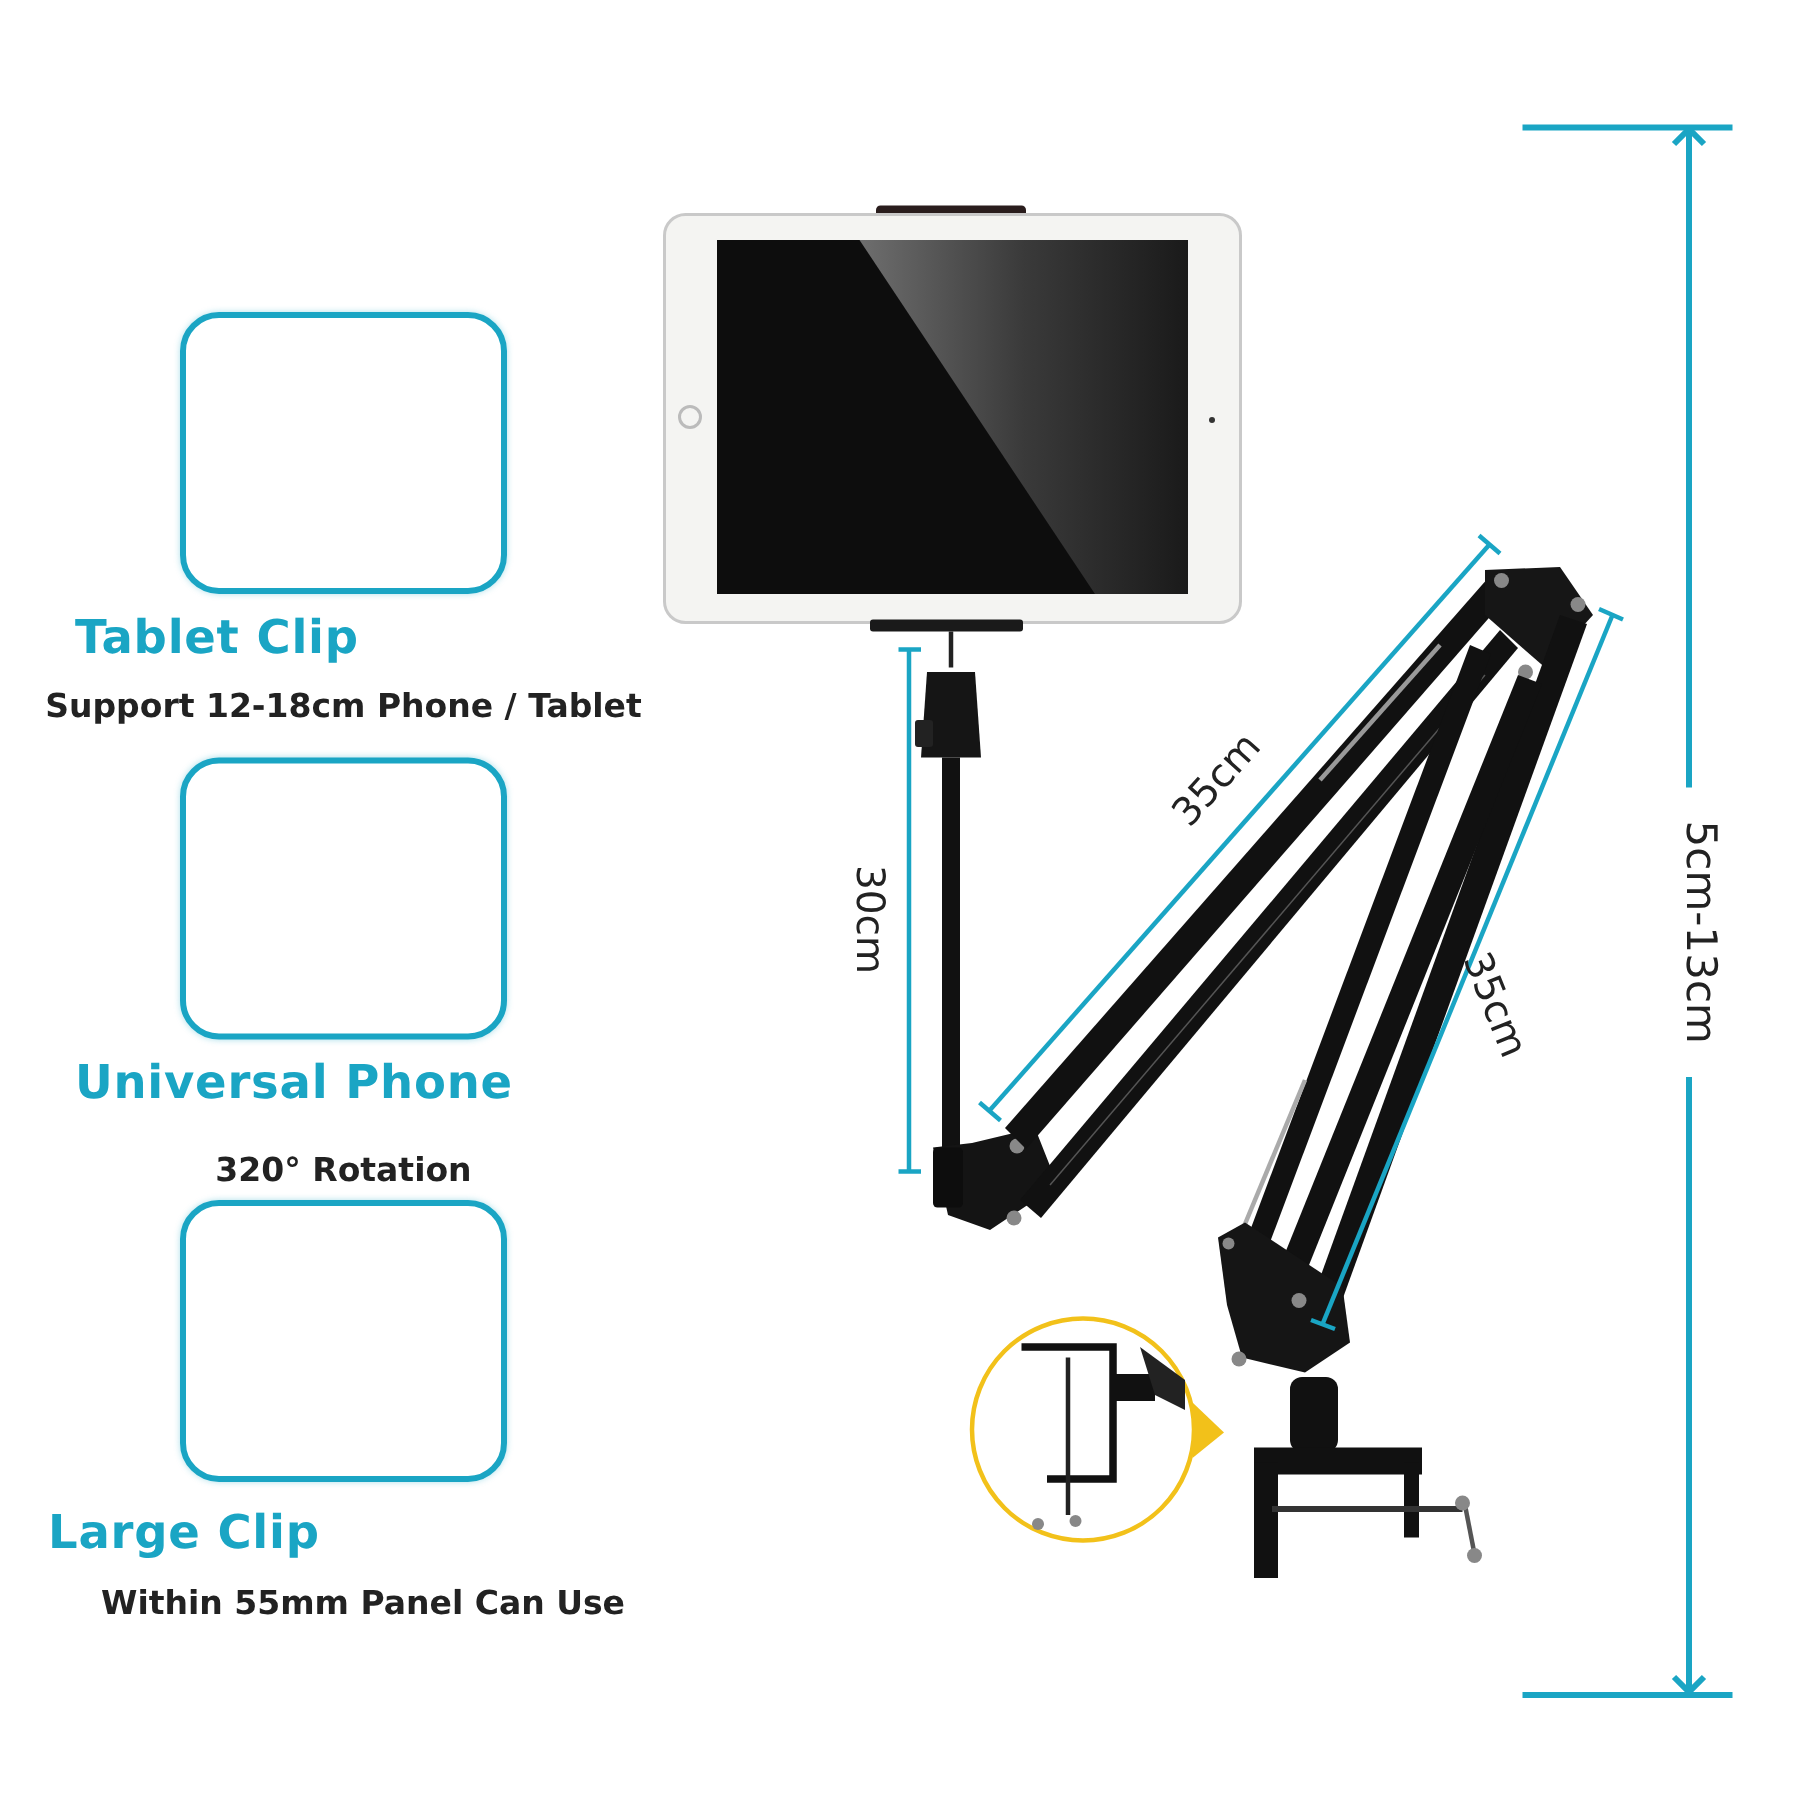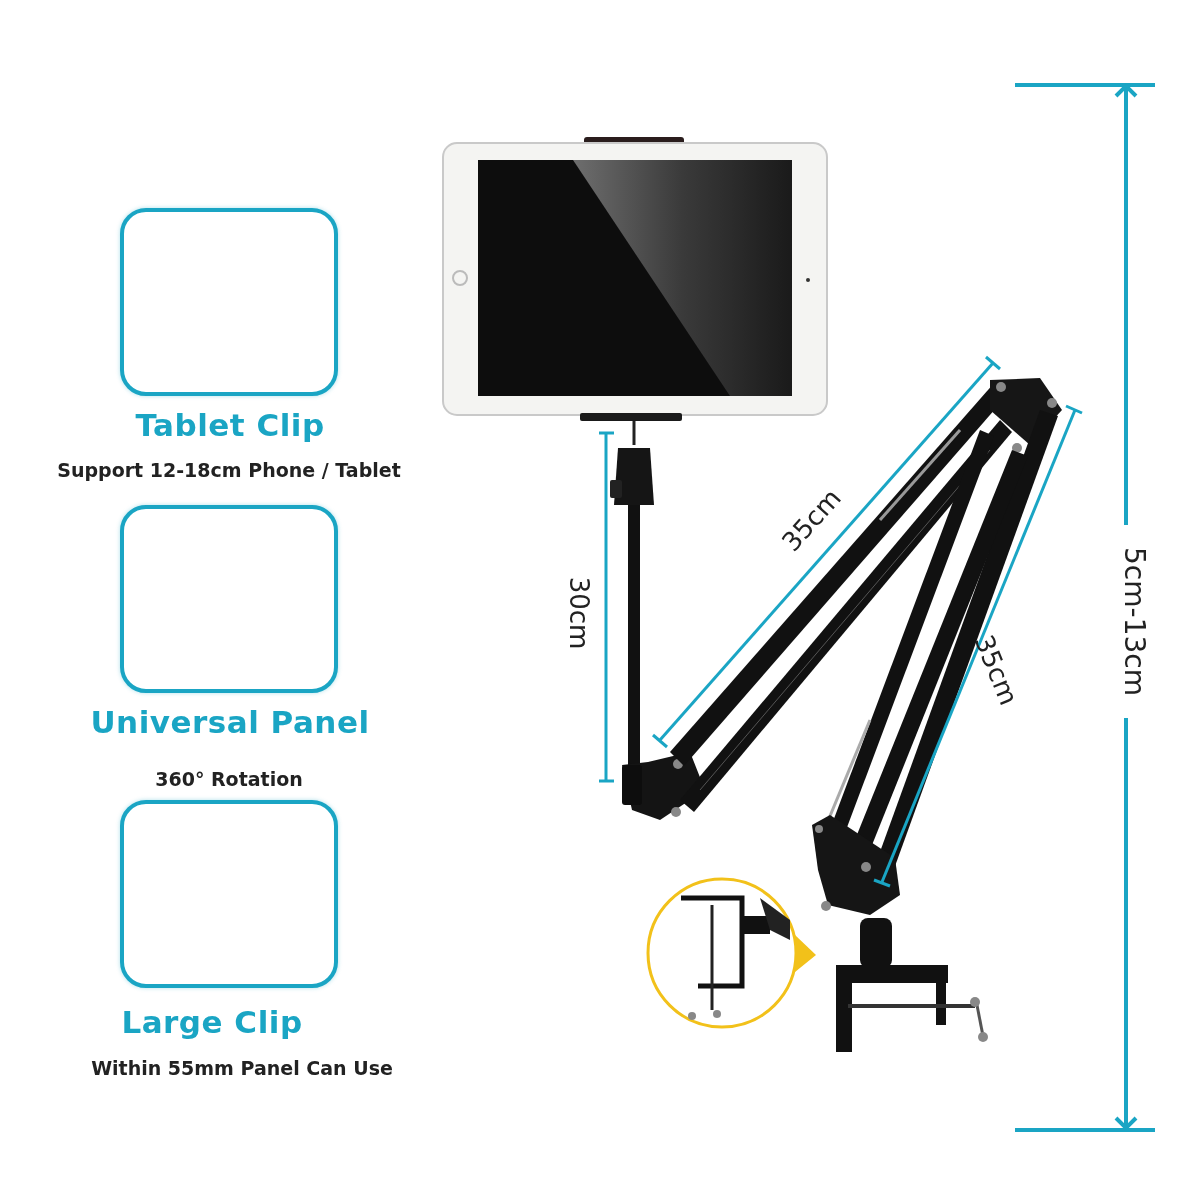--- a/index.html
+++ b/index.html
@@ -1,19 +1,19 @@
 <!DOCTYPE html>
 <html><head>
 <meta charset="utf-8">
 <style>
   html, body { margin:0; padding:0; background:#ffffff; }
   body { width:1200px; height:1200px; position:relative; overflow:hidden; font-family:"DejaVu Sans", sans-serif; }
   .feature-box { position:absolute; width:218px; height:188px; border:4px solid #1aa5c4; border-radius:26px; box-sizing:border-box; background:#fff; box-shadow:0 0 4px rgba(26,165,196,0.35); }
-  .feature-title { position:absolute; width:360px; text-align:center; color:#1aa5c4; font-size:31px; font-weight:bold; letter-spacing:0.5px; }
-  .feature-caption { position:absolute; width:420px; text-align:center; color:#222; font-size:19px; font-weight:bold; }
+  .feature-title { position:absolute; width:360px; color:#1aa5c4; font-size:31px; font-weight:bold; letter-spacing:0.5px; }
+  .feature-caption { position:absolute; width:420px; text-align:center; color:#222; font-size:22px; font-weight:bold; }
   .dim-label { position:absolute; color:#222; font-size:26px; white-space:nowrap; }
   svg { position:absolute; left:0; top:0; }
 </style>
 </head>
 <body>
 
 <svg width="1200" height="1200" viewBox="0 0 1200 1200">
   <defs>
     <linearGradient id="screenGlare" x1="0" y1="0" x2="1" y2="0">
       <stop offset="0" stop-color="#6e6e6e"></stop>
@@ -148,22 +148,22 @@
     <circle cx="138" cy="897" r="5" fill="#bbb"></circle>
     <circle cx="187" cy="966" r="5" fill="#bbb"></circle>
   </g>
 </svg>
 
 <div class="feature-box" style="left:120px; top:208px;"></div>
 <div class="feature-title" style="left:50px; top:407px;">Tablet Clip</div>
 <div class="feature-caption" style="left:19px; top:459px;">Support 12-18cm Phone / Tablet</div>
 
 <div class="feature-box" style="left:120px; top:505px;"></div>
-<div class="feature-title" style="left:50px; top:704px;">Universal Panel</div>
-<div class="feature-caption" style="left:19px; top:768px;">360° Rotation</div>
+<div class="feature-title" style="left:50px; top:704px;">Universal Phone</div>
+<div class="feature-caption" style="left:19px; top:768px;">320° Rotation</div>
 
 <div class="feature-box" style="left:120px; top:800px;"></div>
 <div class="feature-title" style="left:32px; top:1004px;">Large Clip</div>
 <div class="feature-caption" style="left:32px; top:1057px;">Within 55mm Panel Can Use</div>
 
 <div class="dim-label" style="left:543px; top:598px; transform:rotate(90deg); transform-origin:center;">30cm</div>
 <div class="dim-label" style="left:775px; top:505px; transform:rotate(-48deg); transform-origin:center;">35cm</div>
 <div class="dim-label" style="left:960px; top:655px; transform:rotate(68deg); transform-origin:center;">35cm</div>
 <div class="dim-label" style="left:1060px; top:605px; transform:rotate(90deg); transform-origin:center; font-size:28px;">5cm-13cm</div>
 

